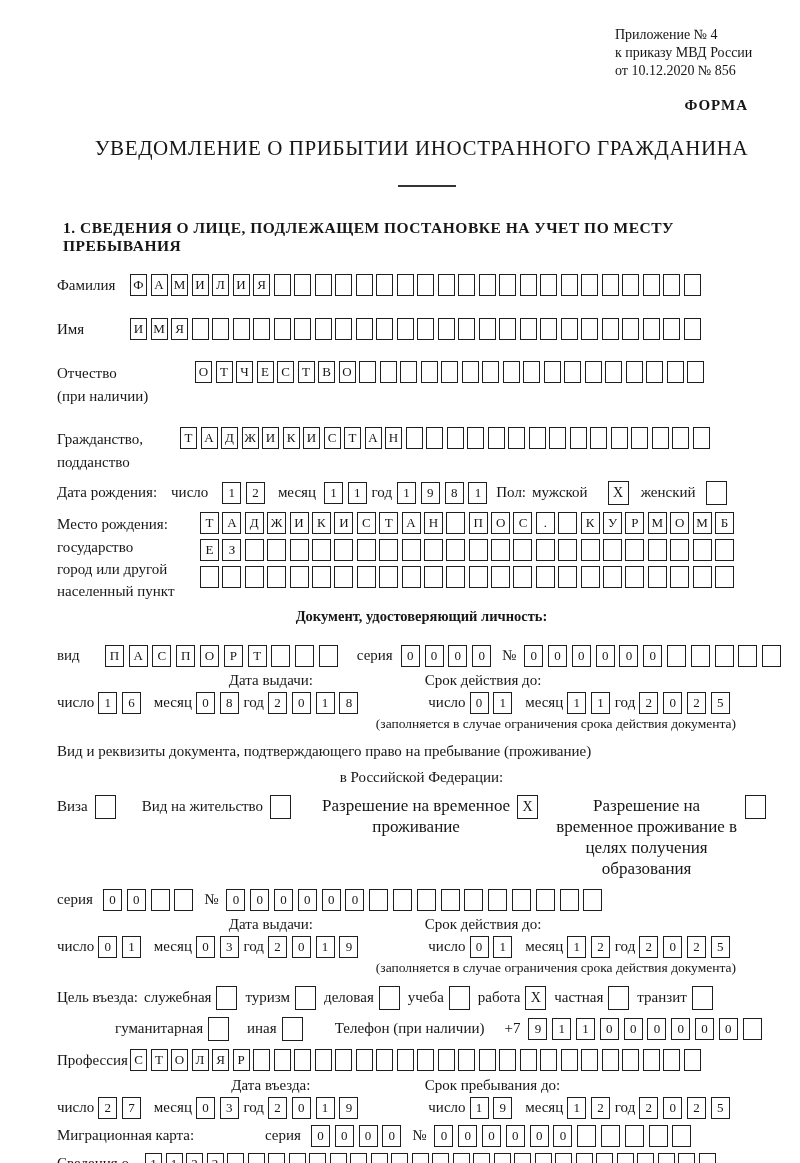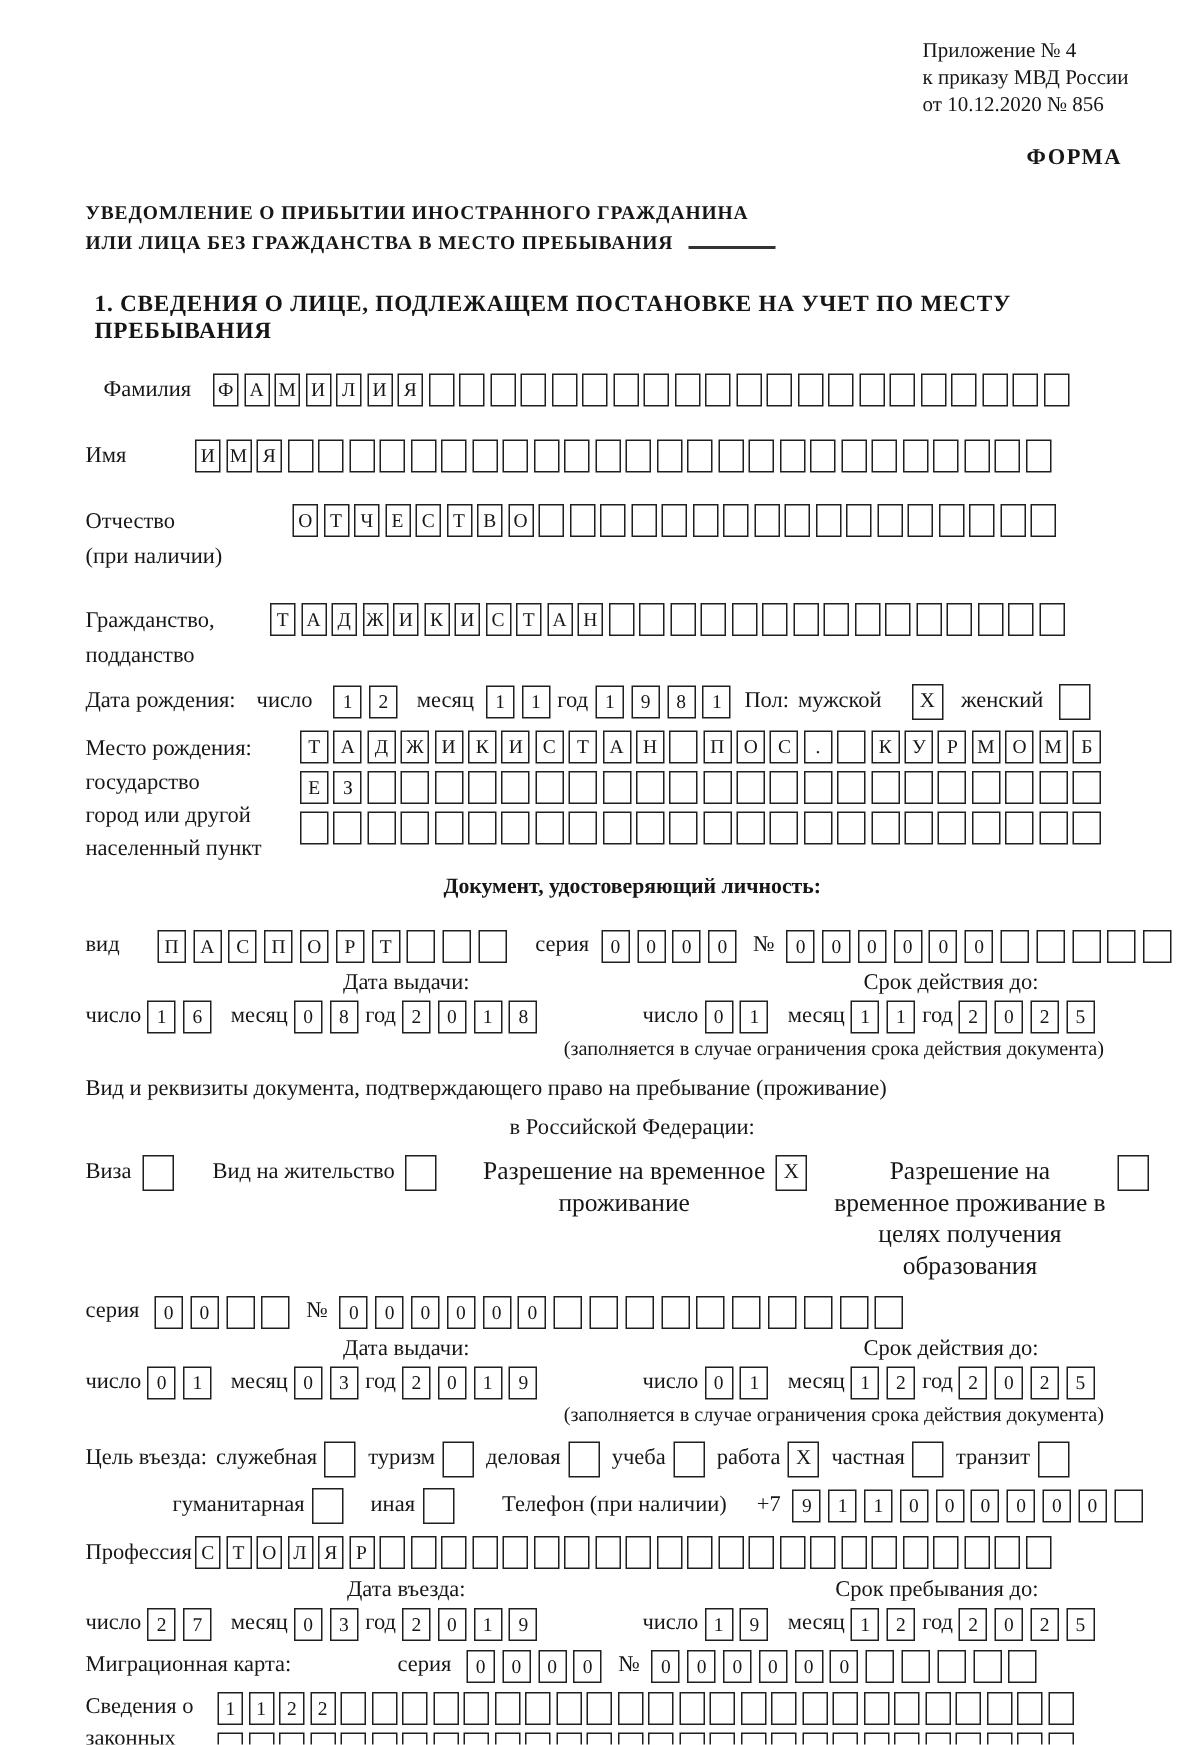--- a/index.html
+++ b/index.html
@@ -6,21 +6,21 @@
   body{width:800px;height:1163px;overflow:hidden;color:#161616;
        font-family:"Liberation Serif","DejaVu Serif",serif;}
   .page{box-sizing:border-box;width:800px;height:1163px;padding:26px 14px 0 57px;position:relative;}
 
   
   .hdr{margin-left:558px;font-size:14px;line-height:1.3;}
   .hdr .sub{font-size:13px;margin-top:4px;line-height:1.3;}
   .forma{font-weight:bold;font-size:15px;text-align:right;padding-right:38px;margin-top:16px;letter-spacing:1px;}
 
   
-  .title{font-weight:bold;font-size:13px;text-align:left;margin-top:18px;line-height:1.55;letter-spacing:0.6px;}
+  .title{font-weight:normal;font-size:21px;text-align:center;margin-top:18px;line-height:1.55;letter-spacing:0.6px;}
   .blankline{display:inline-block;width:58px;border-bottom:2.4px solid #333;margin-left:10px;vertical-align:baseline;}
   .sect{font-weight:bold;font-size:15.5px;letter-spacing:0.5px;margin-top:22px;margin-left:6px;}
 
   
   .frow{display:flex;align-items:center;margin-top:20px;}
   .frow.top{align-items:flex-start;}
   .flabel{font-size:15px;line-height:24px;flex:none;}
   .flabel .l2{line-height:22px;}
   .w73{width:73px;} .w123{width:123px;} .w138{width:138px;} .w143{width:143px;}
   .lbl{font-size:15px;white-space:nowrap;}
@@ -37,21 +37,21 @@
   
   .chk{display:inline-block;box-sizing:content-box;width:19px;height:22px;border:1.8px solid #1f1f1f;
        text-align:center;line-height:22px;font-size:14px;vertical-align:middle;}
 
   
   .midhead{font-weight:bold;font-size:14.5px;text-align:center;margin-top:6px;}
 
   
   .dhead{display:flex;padding-left:60px;margin-top:5px;font-size:15px;}
   .dhead .h1{flex:0 0 46%;text-align:center;}
-  .dhead .h2{flex:0 0 40%;text-align:right;}
+  .dhead .h2{flex:0 0 40%;text-align:left;}
   .drow{display:flex;margin-top:3px;align-items:center;}
   .drow .g1{flex:0 0 46%;display:flex;align-items:center;}
   .drow .g2{flex:1;display:flex;align-items:center;padding-left:36px;}
   .drow .lbl{margin-right:4px;}
   .ml8{margin-left:8px;} .ml14{margin-left:14px;} .ml6{margin-left:6px;}
   .note{text-align:right;padding-right:50px;font-size:13.5px;margin-top:2px;}
 
   .para{font-size:15px;margin-top:8px;line-height:1.5;}
 
   
@@ -77,26 +77,26 @@
   <div class="hdr">
     <div>Приложение № 4</div>
     <div>к приказу МВД России</div>
     <div>от 10.12.2020 № 856</div>
   </div>
 
   <div class="forma">ФОРМА</div>
 
   <div class="title">
     <div>УВЕДОМЛЕНИЕ О ПРИБЫТИИ ИНОСТРАННОГО ГРАЖДАНИНА</div>
-    <div><span>ИЛИ ЛИЦА БЕЗ ГРАЖДАНСТВА В МЕСТО ПРЕБЫВАНИЯ</span><span class="blankline"></span></div>
+    <div><span class="blankline"></span></div>
   </div>
 
   <div class="sect">1. СВЕДЕНИЯ О ЛИЦЕ, ПОДЛЕЖАЩЕМ ПОСТАНОВКЕ НА УЧЕТ ПО МЕСТУ ПРЕБЫВАНИЯ</div>
 
-  <div class="frow" style="margin-top:18px;margin-left:12px;">
+  <div class="frow" style="margin-top:18px;">
     <div class="flabel w73">Фамилия</div>
     <div class="strip"><span class="cell">Ф</span><span class="cell">А</span><span class="cell">М</span><span class="cell">И</span><span class="cell">Л</span><span class="cell">И</span><span class="cell">Я</span><span class="cell"></span><span class="cell"></span><span class="cell"></span><span class="cell"></span><span class="cell"></span><span class="cell"></span><span class="cell"></span><span class="cell"></span><span class="cell"></span><span class="cell"></span><span class="cell"></span><span class="cell"></span><span class="cell"></span><span class="cell"></span><span class="cell"></span><span class="cell"></span><span class="cell"></span><span class="cell"></span><span class="cell"></span><span class="cell"></span><span class="cell"></span></div>
   </div>
 
   <div class="frow">
     <div class="flabel w73">Имя</div>
     <div class="strip"><span class="cell">И</span><span class="cell">М</span><span class="cell">Я</span><span class="cell"></span><span class="cell"></span><span class="cell"></span><span class="cell"></span><span class="cell"></span><span class="cell"></span><span class="cell"></span><span class="cell"></span><span class="cell"></span><span class="cell"></span><span class="cell"></span><span class="cell"></span><span class="cell"></span><span class="cell"></span><span class="cell"></span><span class="cell"></span><span class="cell"></span><span class="cell"></span><span class="cell"></span><span class="cell"></span><span class="cell"></span><span class="cell"></span><span class="cell"></span><span class="cell"></span><span class="cell"></span></div>
   </div>
 
   <div class="frow top">

